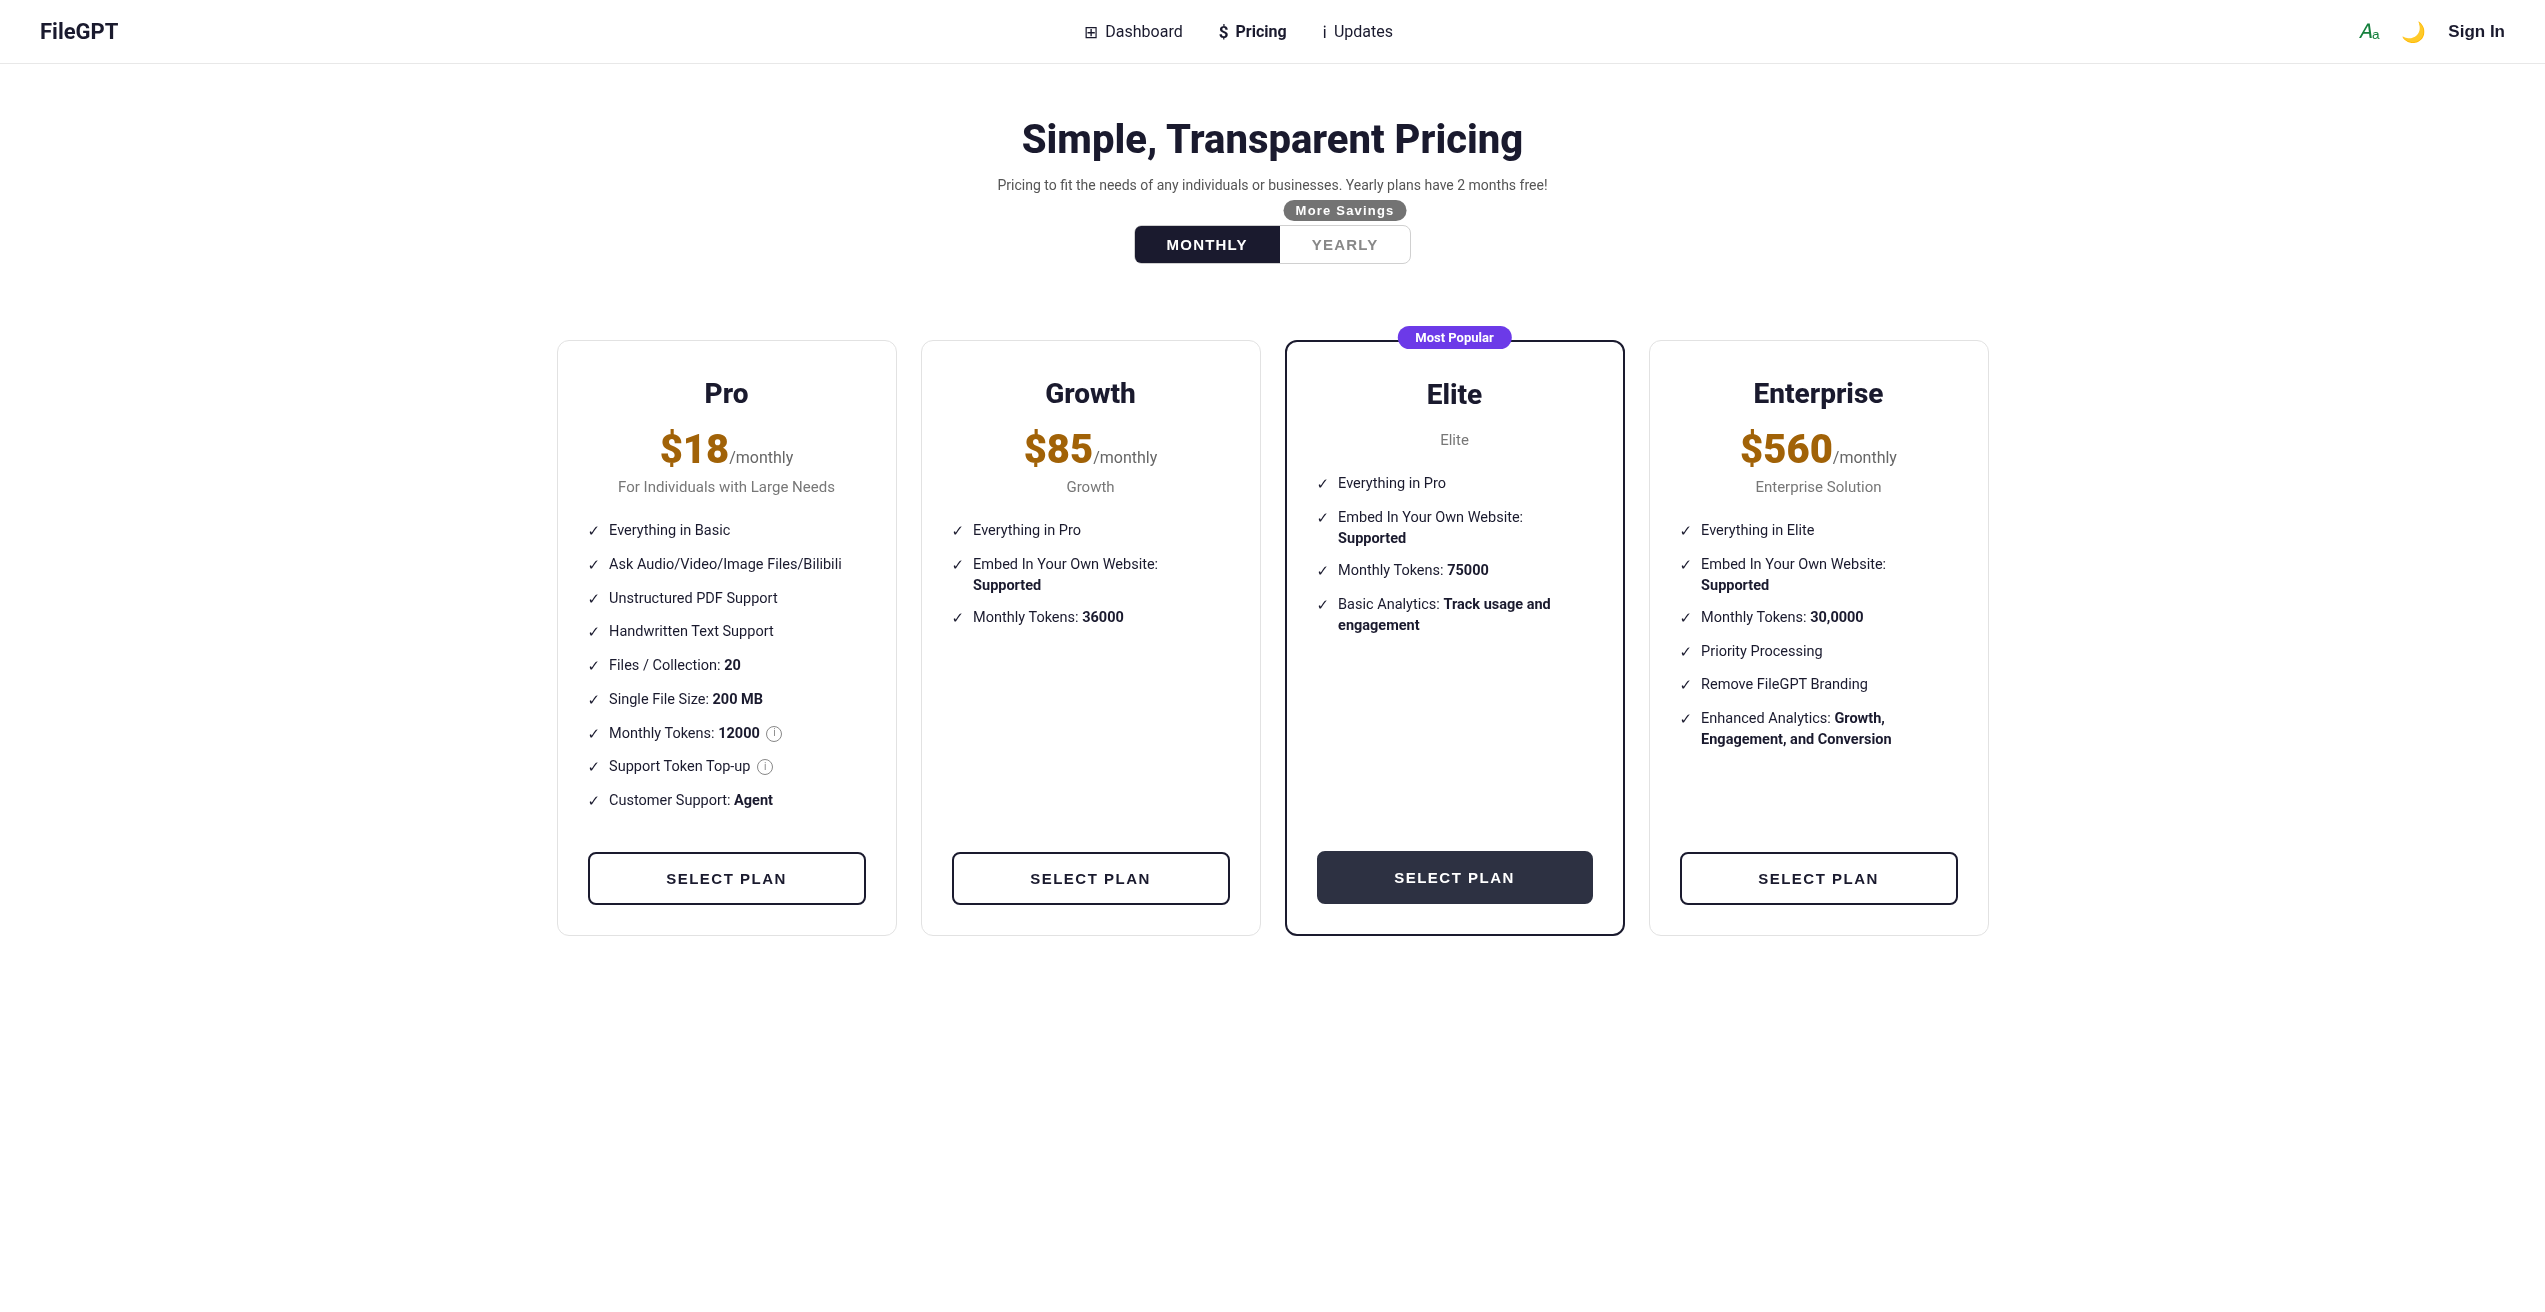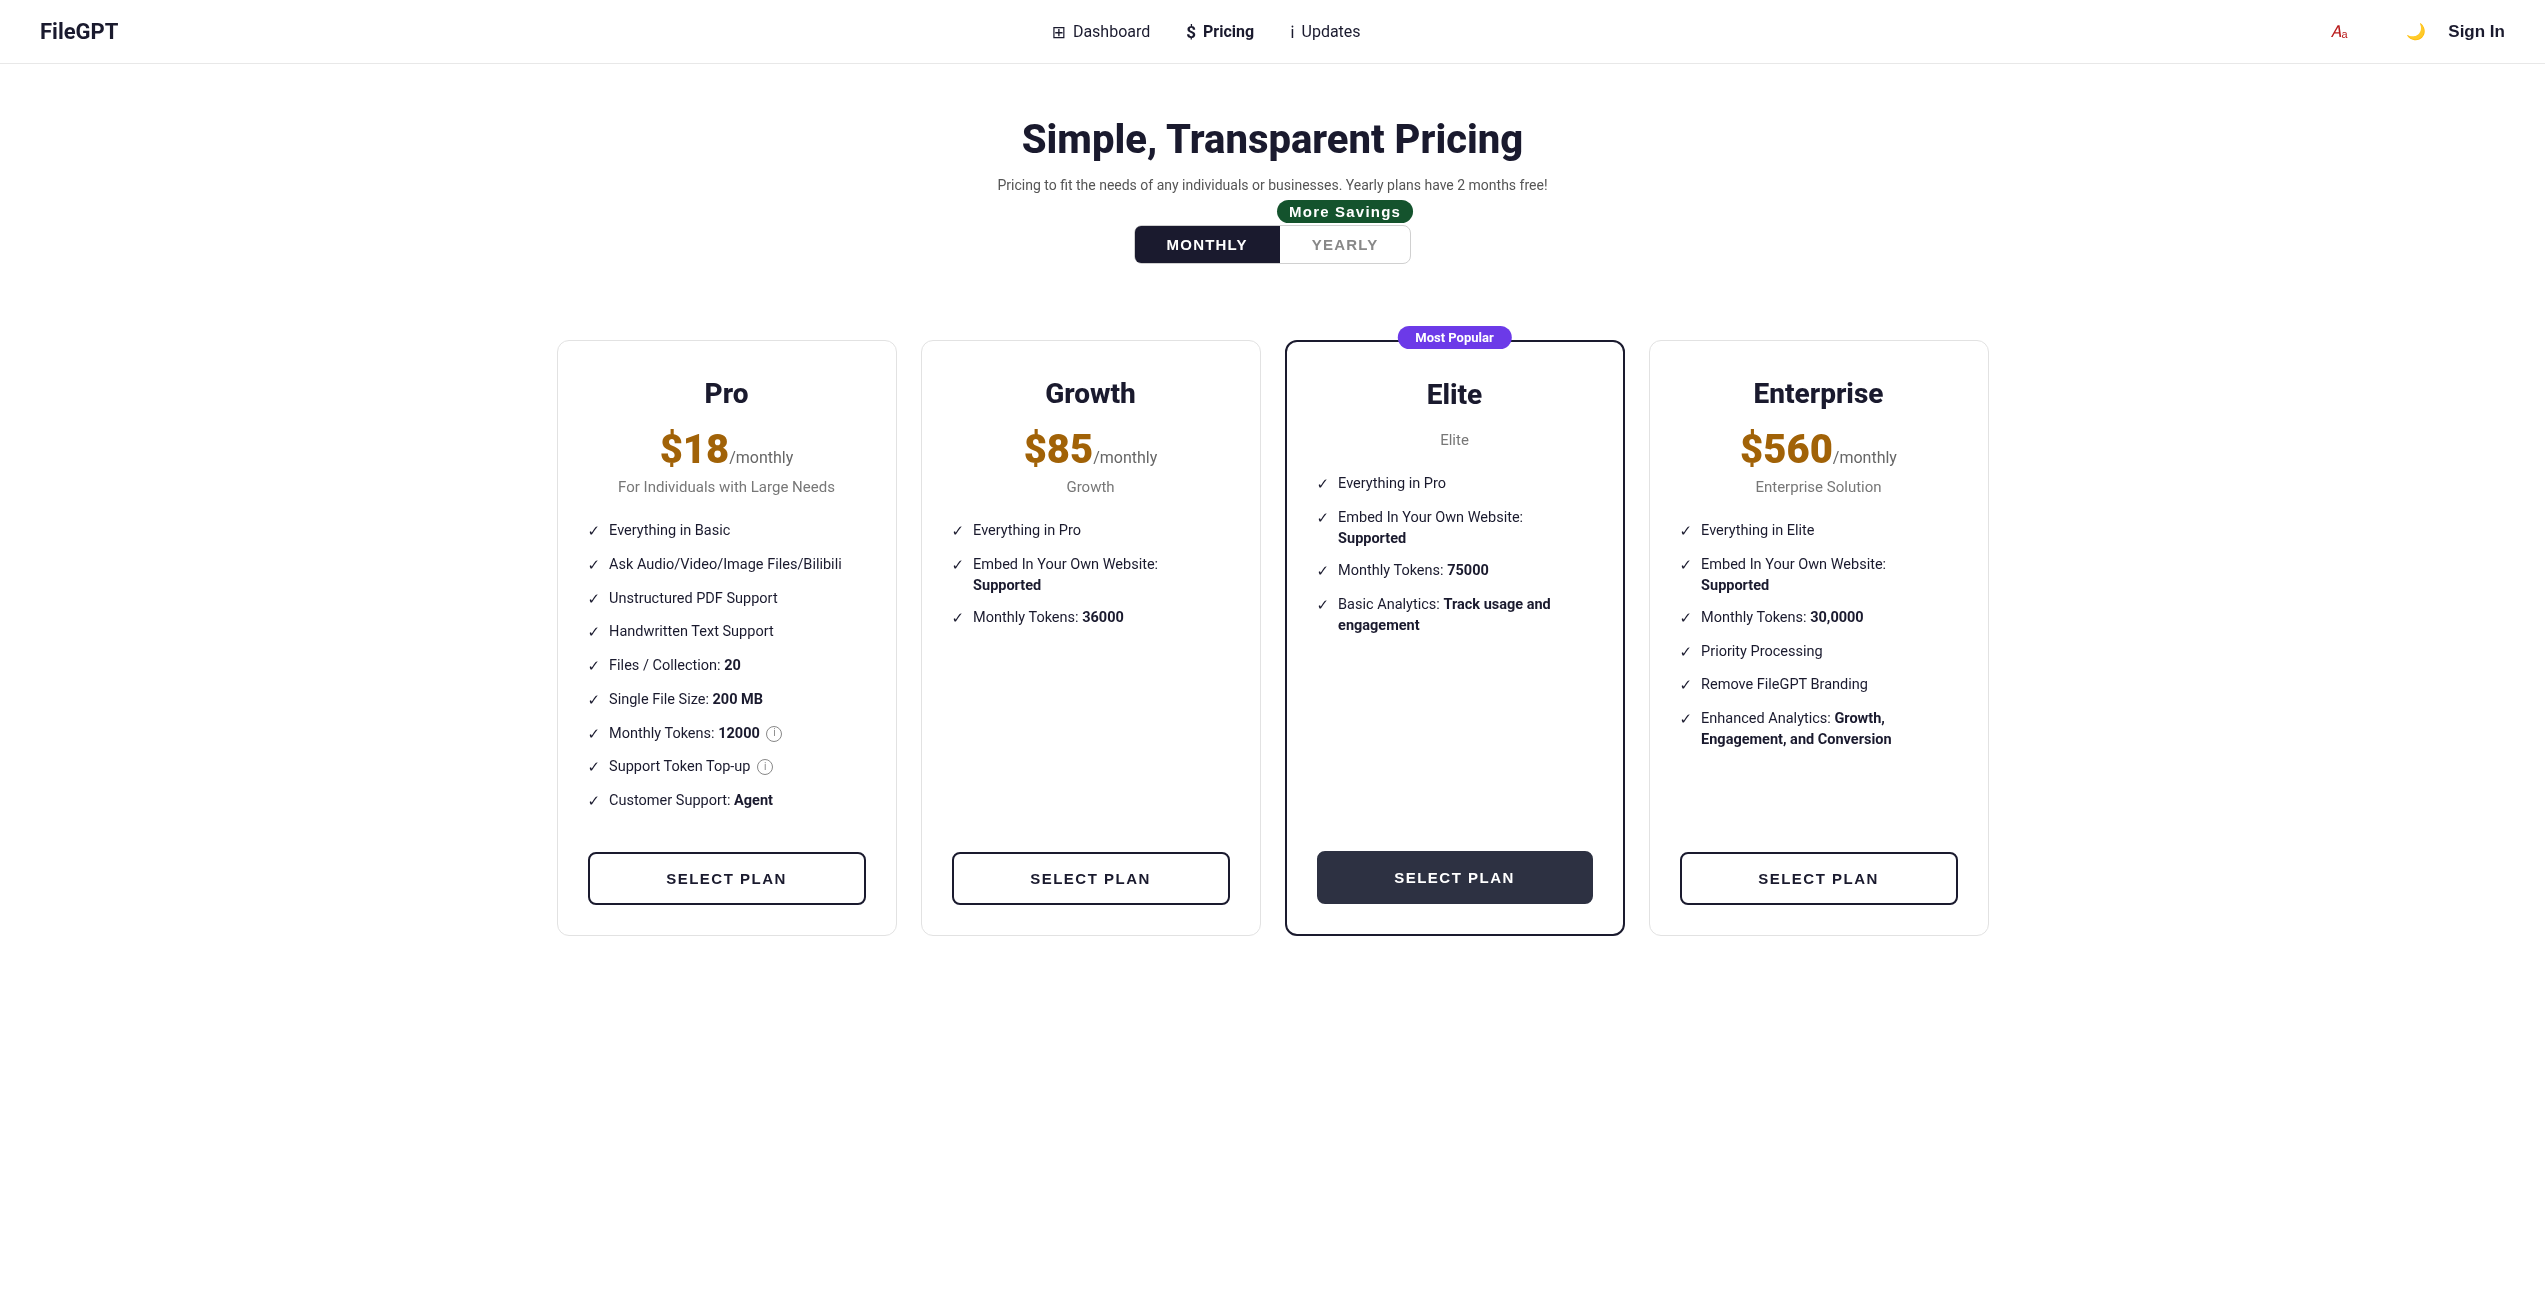--- a/index.html
+++ b/index.html
@@ -44,27 +44,26 @@
     .nav-link.active { font-weight: 700; }
     .nav-link .nav-icon {
       font-size: 17px;
     }
     .nav-right {
       display: flex;
       align-items: center;
       gap: 22px;
     }
     .nav-icon-btn {
-      font-size: 16px;
-      cursor: pointer;
-      color: #b91c1c;
+      font-size: 20px;
+      cursor: pointer;
+      color: #15803d;
       background: none;
       border: none;
       padding: 0;
-      margin-left: 37px;
     }
     .sign-in-btn {
       font-size: 17px;
       font-weight: 600;
       color: #1a1a2e;
       cursor: pointer;
       background: none;
       border: none;
     }
 
@@ -111,23 +110,23 @@
       border-radius: 6px 0 0 6px;
     }
     .toggle-btn.yearly {
       border-radius: 0 6px 6px 0;
     }
     .more-savings-badge {
       position: absolute;
       top: -26px;
       left: 50%;
       transform: translateX(-50%);
-      background: #14532d;
+      background: #737373;
       color: #fff;
-      font-size: 15px;
+      font-size: 13px;
       font-weight: 600;
       padding: 3px 12px;
       border-radius: 20px;
       white-space: nowrap;
     }
 
     
     .pricing-section {
       display: flex;
       justify-content: center;

